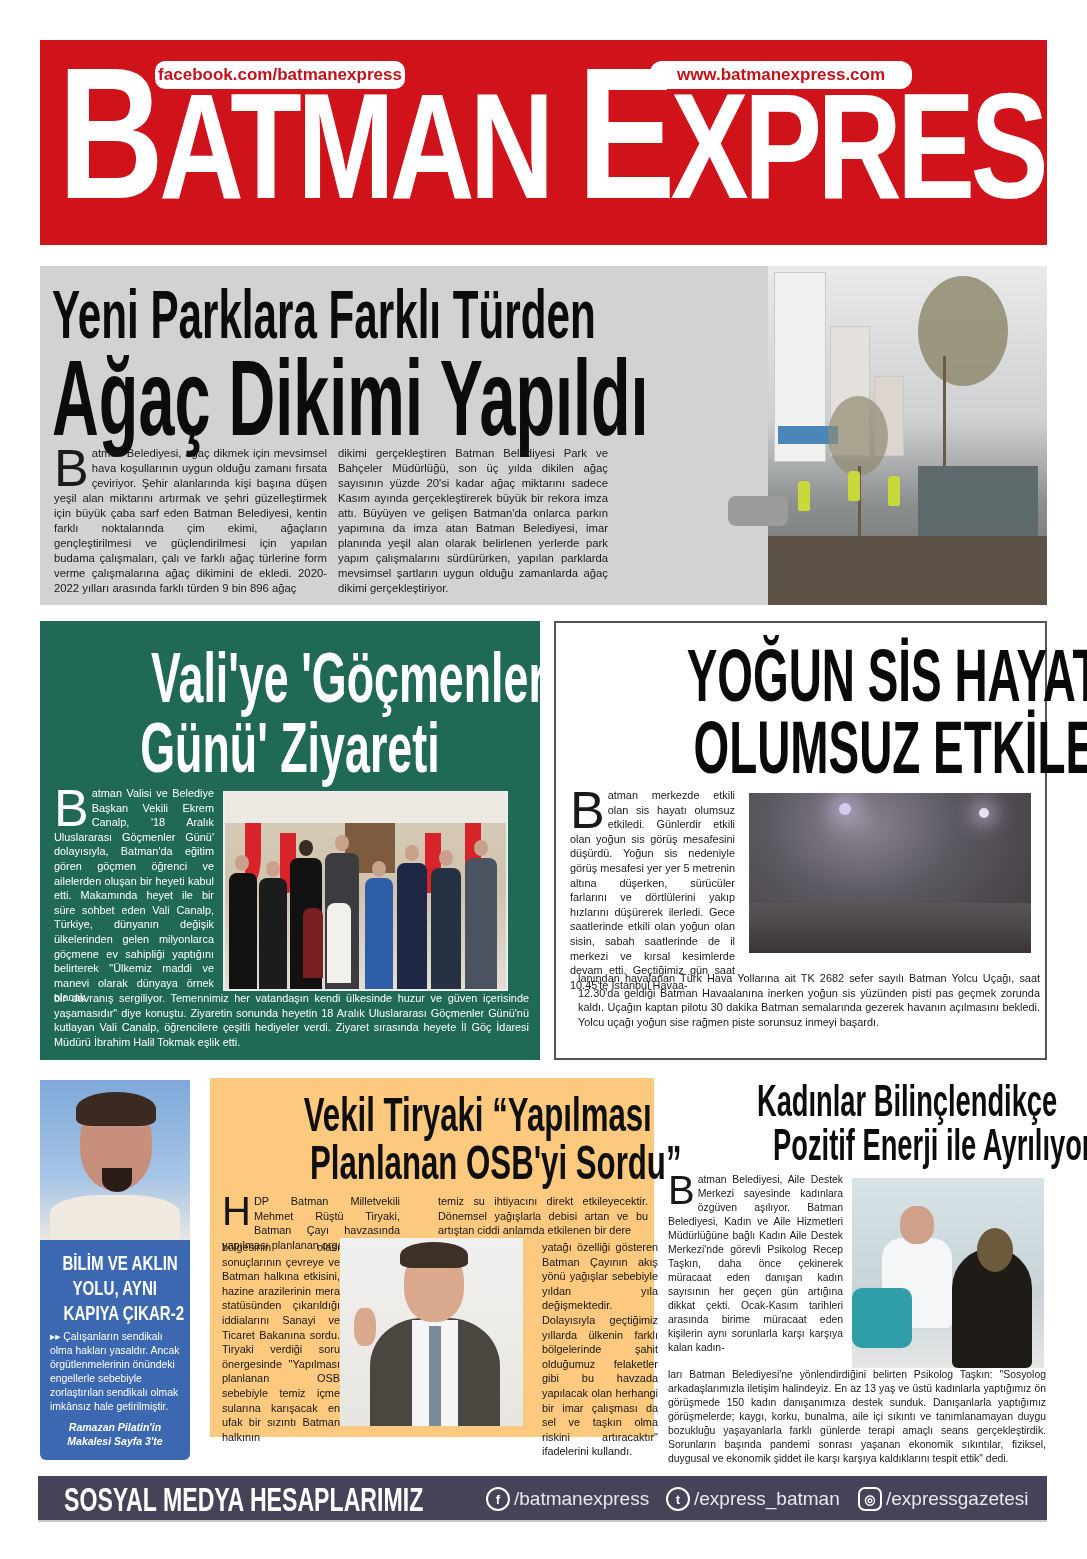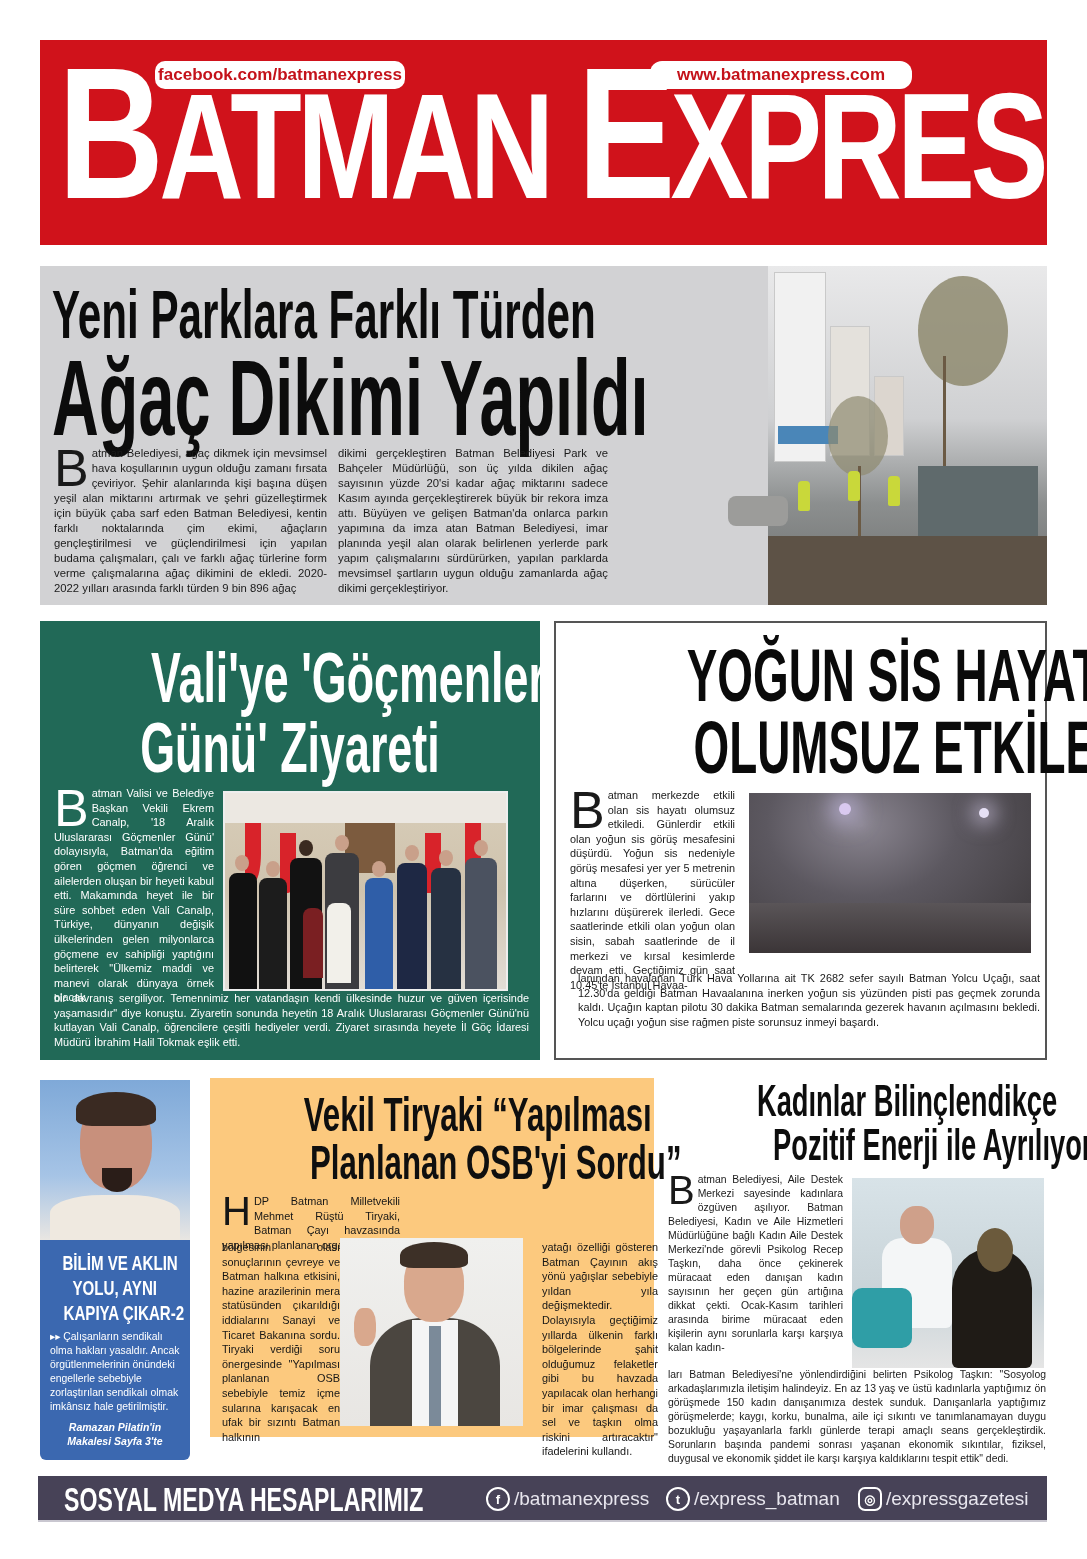--- a/index.html
+++ b/index.html
@@ -185,20 +185,21 @@
   <div id="col-ref">
     <div>Ramazan Pilatin'in</div>
     <div>Makalesi Sayfa 3'te</div>
   </div>
 </aside>
 
 <article id="story4">
   <div id="s4-head1"><span class="s4h">Vekil Tiryaki “Yapılması</span></div>
   <div id="s4-head2"><span class="s4h">Planlanan OSB'yi Sordu”</span></div>
   <p id="s4-top" class="s4body"><span class="dropcap" style="font-size:40px;line-height:30px">H</span><span>DP Batman Milletvekili Mehmet Rüştü Tiryaki, Batman Çayı havzasında yapılması planlanan organize sanayi</span></p>
+  <p id="s4-top-r" class="s4body">temiz su ihtiyacını direkt etkileyecektir. Dönemsel yağışlarla debisi artan ve bu artıştan ciddi anlamda etkilenen bir dere</p>
   <p id="s4-colL" class="s4body">bölgesinin olası sonuçlarının çevreye ve Batman halkına etkisini, hazine arazilerinin mera statüsünden çıkarıldığı iddialarını Sanayi ve Ticaret Bakanına sordu. Tiryaki verdiği soru önergesinde "Yapılması planlanan OSB sebebiyle temiz içme sularına karışacak en ufak bir sızıntı Batman halkının</p>
   <div id="s4-photo">
     <div style="position:absolute;left:30px;top:80px;width:130px;height:120px;border-radius:40% 40% 0 0;background:#4b4640"></div>
     <div style="position:absolute;left:72px;top:82px;width:46px;height:110px;background:#f5f5f5"></div>
     <div style="position:absolute;left:89px;top:88px;width:12px;height:100px;background:#7b8a99"></div>
     <div style="position:absolute;left:64px;top:10px;width:60px;height:74px;border-radius:45%;background:#d9a88d"></div>
     <div style="position:absolute;left:60px;top:4px;width:68px;height:26px;border-radius:50% 50% 20% 20%;background:#3d3027"></div>
     <div style="position:absolute;left:14px;top:70px;width:22px;height:38px;border-radius:40%;background:#d9a88d"></div>
   </div>
   <p id="s4-colR" class="s4body">yatağı özelliği gösteren Batman Çayının akış yönü yağışlar sebebiyle yıldan yıla değişmektedir. Dolayısıyla geçtiğimiz yıllarda ülkenin farklı bölgelerinde şahit olduğumuz felaketler gibi bu havzada yapılacak olan herhangi bir imar çalışması da sel ve taşkın olma riskini artıracaktır" ifadelerini kullandı.</p>

